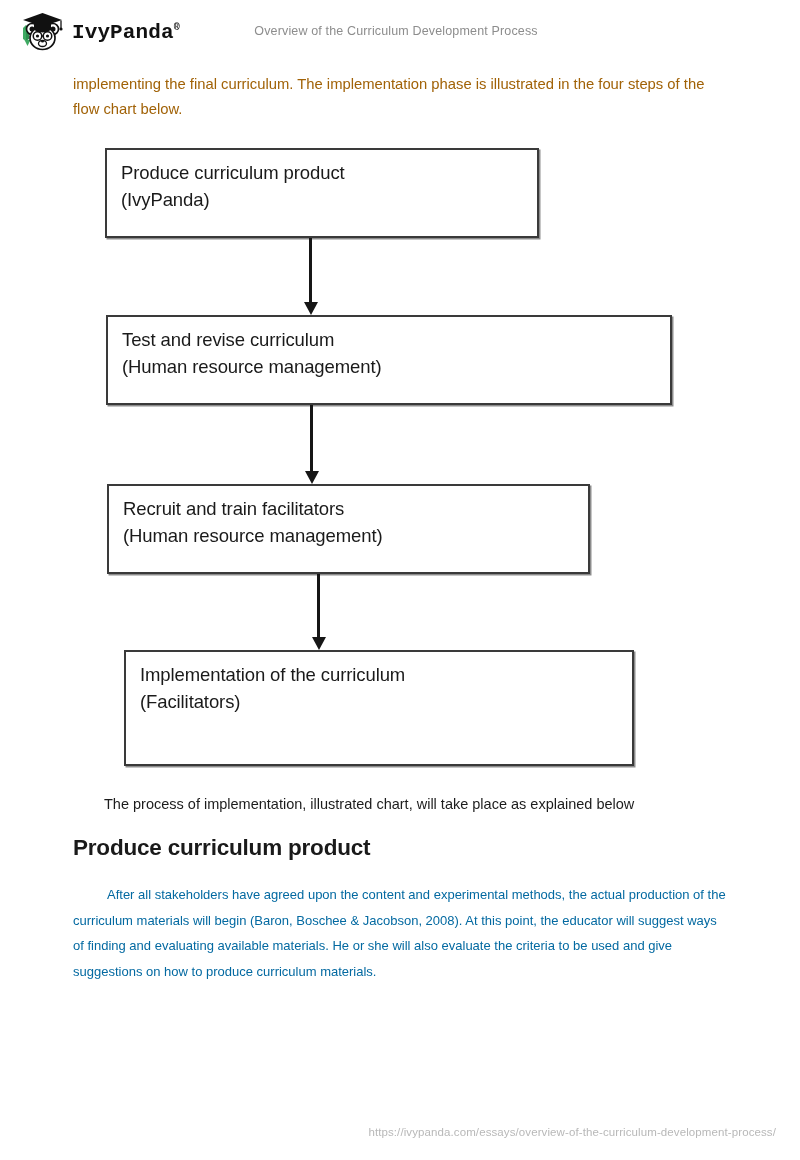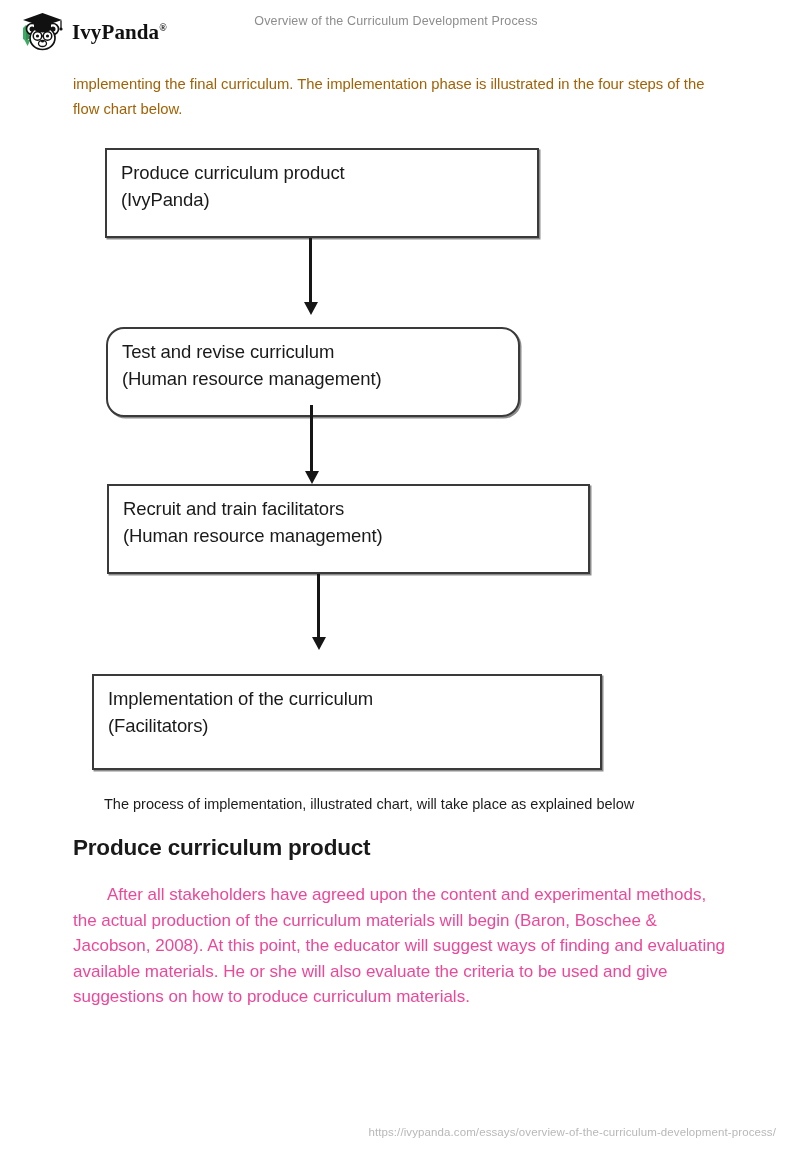--- a/index.html
+++ b/index.html
@@ -32,37 +32,37 @@
     display: flex;
     align-items: center;
     gap: 8px;
   }
   .brand-mark {
     width: 46px;
     height: 44px;
     display: block;
   }
   .brand-text {
-    font-family: Liberation Serif, serif;
+    font-family: Liberation Mono, monospace;
     font-weight: bold;
     font-size: 21px;
     letter-spacing: 0.1px;
     color: #111111;
     position: relative;
     white-space: nowrap;
   }
   .brand-reg {
     font-size: 10px;
     vertical-align: super;
     font-weight: bold;
   }
   .header-title {
     position: absolute;
     left: 0;
-    top: 14px;
+    top: 24px;
     width: 792px;
     text-align: center;
     font-size: 12.5px;
     color: #8d8d8d;
     letter-spacing: 0.15px;
   }
 
   
   .content {
     position: absolute;
@@ -98,23 +98,23 @@
     position: absolute;
     left: 14px;
     top: 9px;
     right: 8px;
     font-size: 18.5px;
     line-height: 27px;
     color: #1a1a1a;
     letter-spacing: -0.1px;
   }
   .box1 { left: 105px; top: 16px;  width: 434px; height: 90px; }
-  .box2 { left: 106px; top: 195px; width: 414px; height: 90px; border-radius: 18px; }
+  .box2 { left: 106px; top: 183px; width: 566px; height: 90px; }
   .box3 { left: 107px; top: 352px; width: 483px; height: 90px; }
-  .box4 { left: 92px; top: 518px; width: 510px; height: 96px; margin-top: 24px; }
+  .box4 { left: 124px; top: 518px; width: 510px; height: 116px; }
 
   .arrow {
     position: absolute;
     width: 18px;
   }
   .arrow .shaft {
     position: absolute;
     left: 7px;
     top: 0;
     width: 2.6px;
@@ -159,23 +159,23 @@
     font-size: 22.5px;
     font-weight: bold;
     color: #1a1a1a;
     letter-spacing: -0.2px;
   }
   .body-para {
     position: absolute;
     left: 73px;
     top: 882px;
     width: 654px;
-    font-size: 17px;
+    font-size: 13px;
     line-height: 25.6px;
-    color: #ec4899;
+    color: #0369a1;
   }
 
   
   .footer-url {
     position: absolute;
     right: 24px;
     bottom: 22px;
     font-size: 11.5px;
     color: #b8b8b8;
     letter-spacing: 0.1px;

